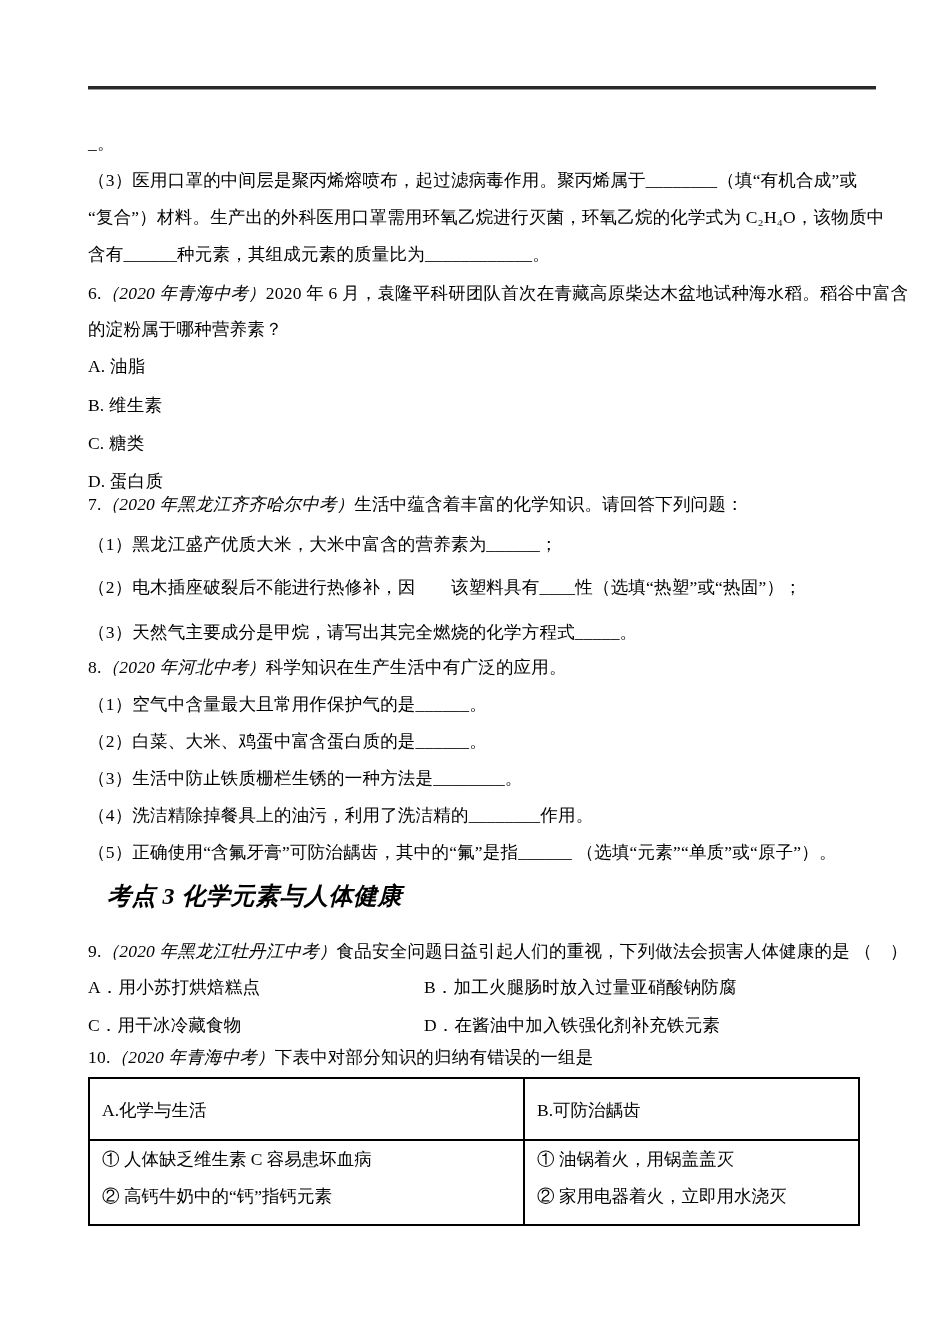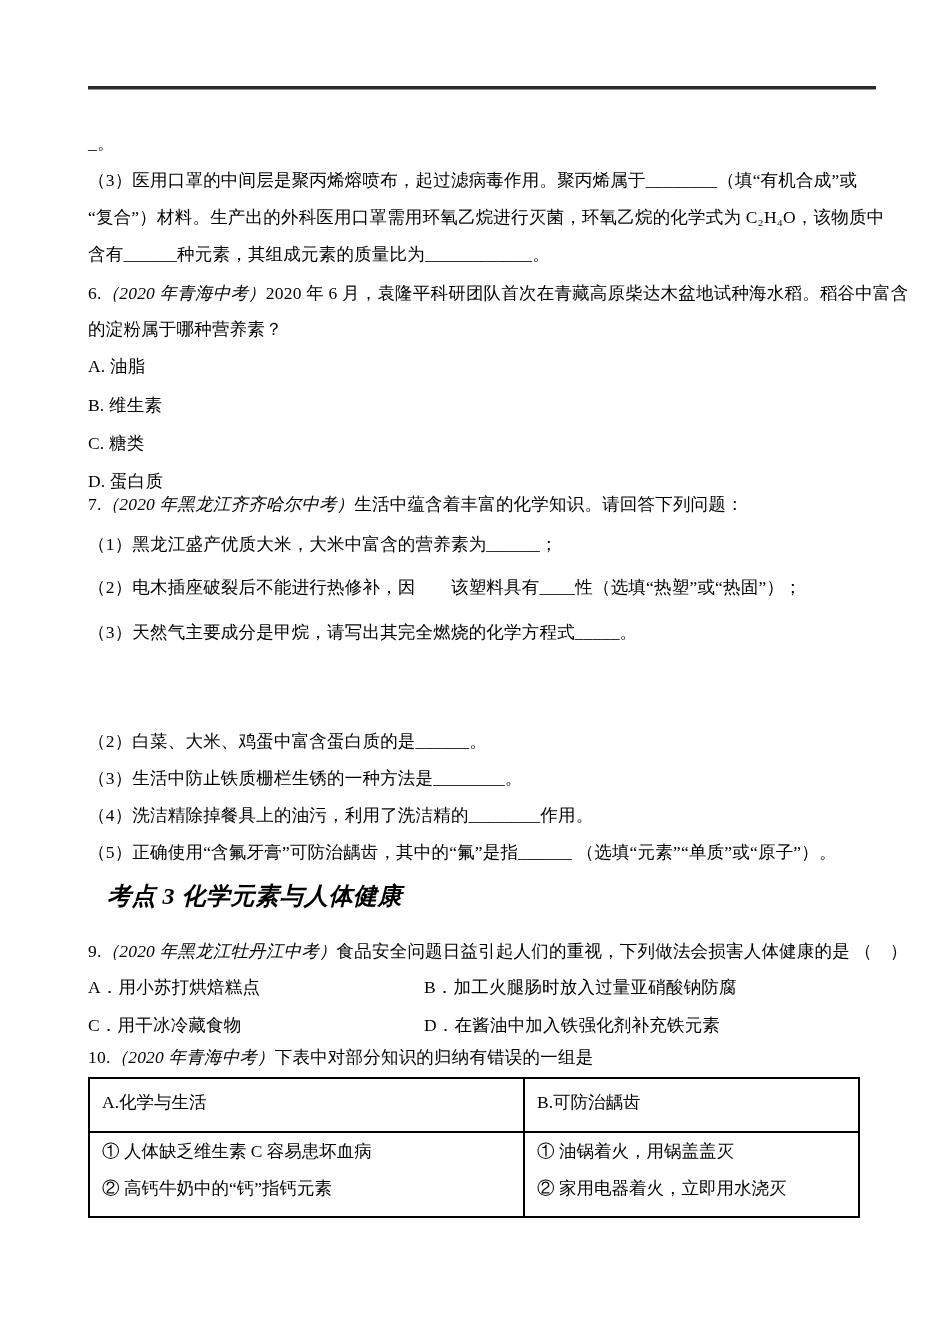--- a/index.html
+++ b/index.html
@@ -48,21 +48,21 @@
     font-size:17.5px;
   }
   table.qtable td{
     border:2px solid #000;
     vertical-align:top;
     padding:0 0 0 12px;
   }
   tr.thead td{
     height:44px;
     line-height:30px;
-    padding-top:8px;
+    padding-top:16px;
     margin-left:40px;
   }
   tr.tbody td{
     height:83px;
     border-radius:14px;
   }
   tr.tbody td div{
     line-height:37px;
     white-space:nowrap;
   }
@@ -85,20 +85,22 @@
   <div class="line" style="top:348px">A. 油脂</div>
   <div class="line" style="top:387px">B. 维生素</div>
   <div class="line" style="top:425px">C. 糖类</div>
   <div class="line" style="top:463px">D. 蛋白质</div>
 
   <div class="line" style="top:486px"><span>7.</span><span class="kai">（2020 年黑龙江齐齐哈尔中考）</span><span>生活中蕴含着丰富的化学知识。请回答下列问题：</span></div>
   <div class="line" style="top:526px">（1）黑龙江盛产优质大米，大米中富含的营养素为______；</div>
   <div class="line" style="top:569px">（2）电木插座破裂后不能进行热修补，因　　该塑料具有____性（选填“热塑”或“热固”）；</div>
   <div class="line" style="top:614px">（3）天然气主要成分是甲烷，请写出其完全燃烧的化学方程式_____。</div>
 
+  <div class="line" style="top:649px"><span>8.</span><span class="kai">（2020 年河北中考）</span><span>科学知识在生产生活中有广泛的应用。</span></div>
+  <div class="line" style="top:686px">（1）空气中含量最大且常用作保护气的是______。</div>
   <div class="line" style="top:723px">（2）白菜、大米、鸡蛋中富含蛋白质的是______。</div>
   <div class="line" style="top:760px">（3）生活中防止铁质栅栏生锈的一种方法是________。</div>
   <div class="line" style="top:797px">（4）洗洁精除掉餐具上的油污，利用了洗洁精的________作用。</div>
   <div class="line" style="top:834px">（5）正确使用“含氟牙膏”可防治龋齿，其中的“氟”是指______ （选填“元素”“单质”或“原子”）。</div>
 
   <div class="heading" style="top:876px">考点 3 化学元素与人体健康</div>
 
   <div class="line" style="top:933px"><span>9.</span><span class="kai">（2020 年黑龙江牡丹江中考）</span><span>食品安全问题日益引起人们的重视，下列做法会损害人体健康的是 （　）</span></div>
   <div class="line" style="top:969px"><span class="optcol">A．用小苏打烘焙糕点</span><span>B．加工火腿肠时放入过量亚硝酸钠防腐</span></div>
   <div class="line" style="top:1007px"><span class="optcol">C．用干冰冷藏食物</span><span>D．在酱油中加入铁强化剂补充铁元素</span></div>

